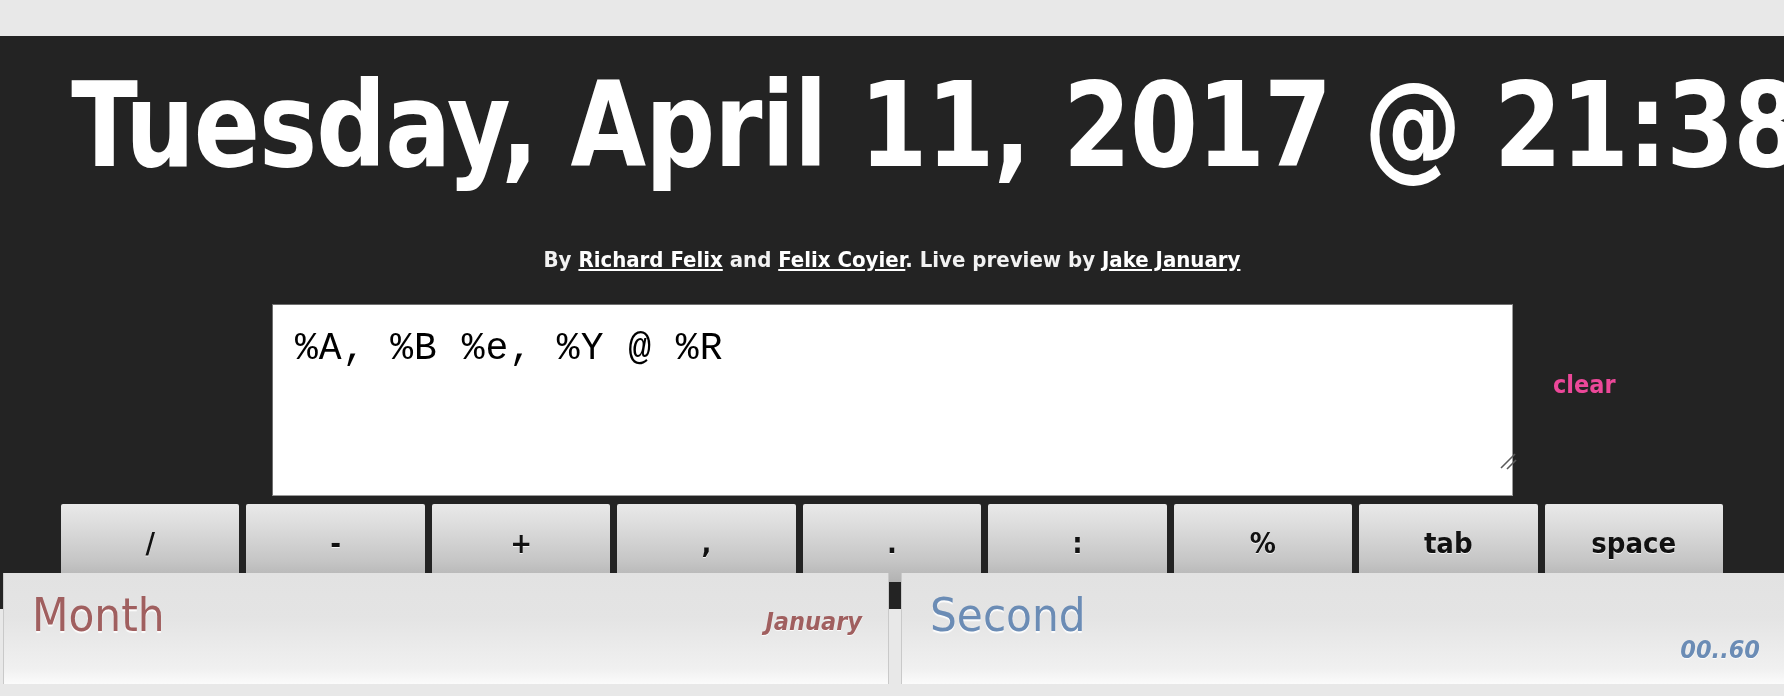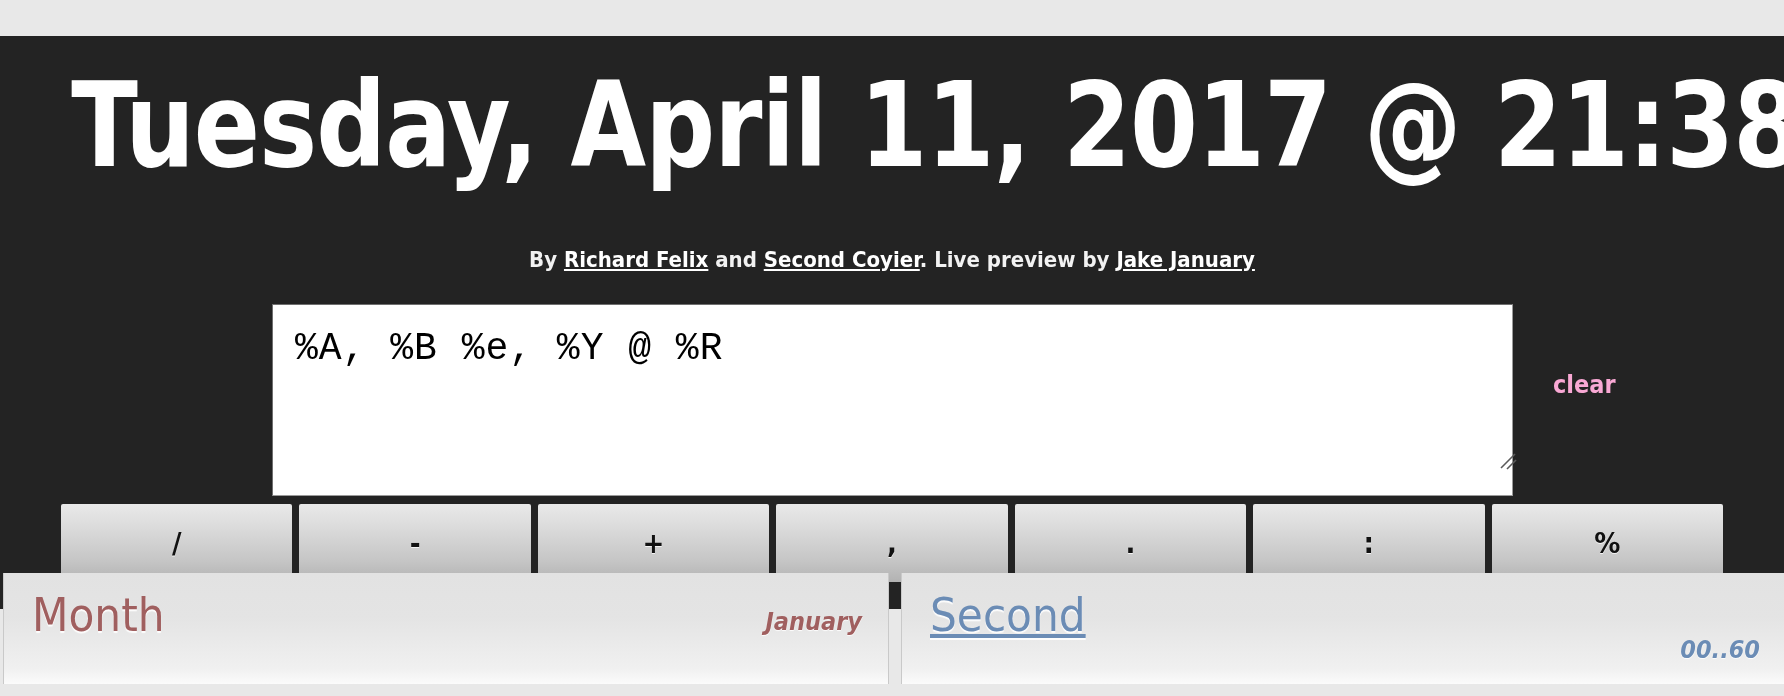--- a/index.html
+++ b/index.html
@@ -96,21 +96,21 @@
     bottom: 3px;
     width: 20px;
     height: 20px;
     pointer-events: none;
   }
 
   .clear-link {
     position: absolute;
     left: 1281px;
     top: 66px;
-    color: #f9a8d4;
+    color: #ec4899;
     font-family: "Liberation Sans Narrow", "DejaVu Sans Condensed", "Liberation Sans", sans-serif;
     font-weight: bold;
     font-size: 25px;
     text-decoration: none;
     cursor: pointer;
     white-space: nowrap;
   }
 
   
   .token-row {
@@ -191,21 +191,21 @@
 </head>
 <body>
 
 <div id="app">
 
   <div class="dark-zone">
 
     <div class="title">Tuesday, April 11, 2017 @ 21:38</div>
 
     <div class="byline">
-      <span>By </span><a href="#">Richard Felix</a><span> and </span><a href="#">Second Coyier</a><span>. Live preview by </span><a href="#">Jake January</a>
+      <span>By </span><a href="#">Richard Felix</a><span> and </span><a href="#">Felix Coyier</a><span>. Live preview by </span><a href="#">Jake January</a>
     </div>
 
     <div class="format-row">
       <textarea class="format-input" placeholder="%A, %B %e, %Y @ %R" style="">%A, %B %e, %Y @ %R</textarea>
       <span class="resize-grip">
         <svg width="20" height="20" viewBox="0 0 20 20">
           <line x1="17" y1="3" x2="3" y2="17" stroke="#5a5a5a" stroke-width="1.6"></line>
           <line x1="18" y1="9" x2="9" y2="18" stroke="#5a5a5a" stroke-width="1.6"></line>
         </svg>
       </span>
@@ -213,28 +213,30 @@
     </div>
 
     <div class="token-row">
         <button class="token-btn">/</button>
         <button class="token-btn">-</button>
         <button class="token-btn">+</button>
         <button class="token-btn">,</button>
         <button class="token-btn">.</button>
         <button class="token-btn">:</button>
         <button class="token-btn">%</button>
+        <button class="token-btn">tab</button>
+        <button class="token-btn">space</button>
       </div>
 
   </div>
 
   <div class="panels">
       <div class="panel">
         <div class="panel-title" style="color: rgb(160, 95, 95);">Month</div>
         <div class="panel-hint" style="color: rgb(160, 95, 95); margin-top: 12px;">January</div>
       </div>
       <div class="panel">
-        <div class="panel-title" style="color: rgb(107, 140, 181); text-decoration: underline;">Second</div>
+        <div class="panel-title" style="color: rgb(107, 140, 181);">Second</div>
         <div class="panel-hint" style="color: rgb(107, 140, 181); margin-top: 40px;">00..60</div>
       </div>
     </div>
 
 </div>
 
 </body></html>

